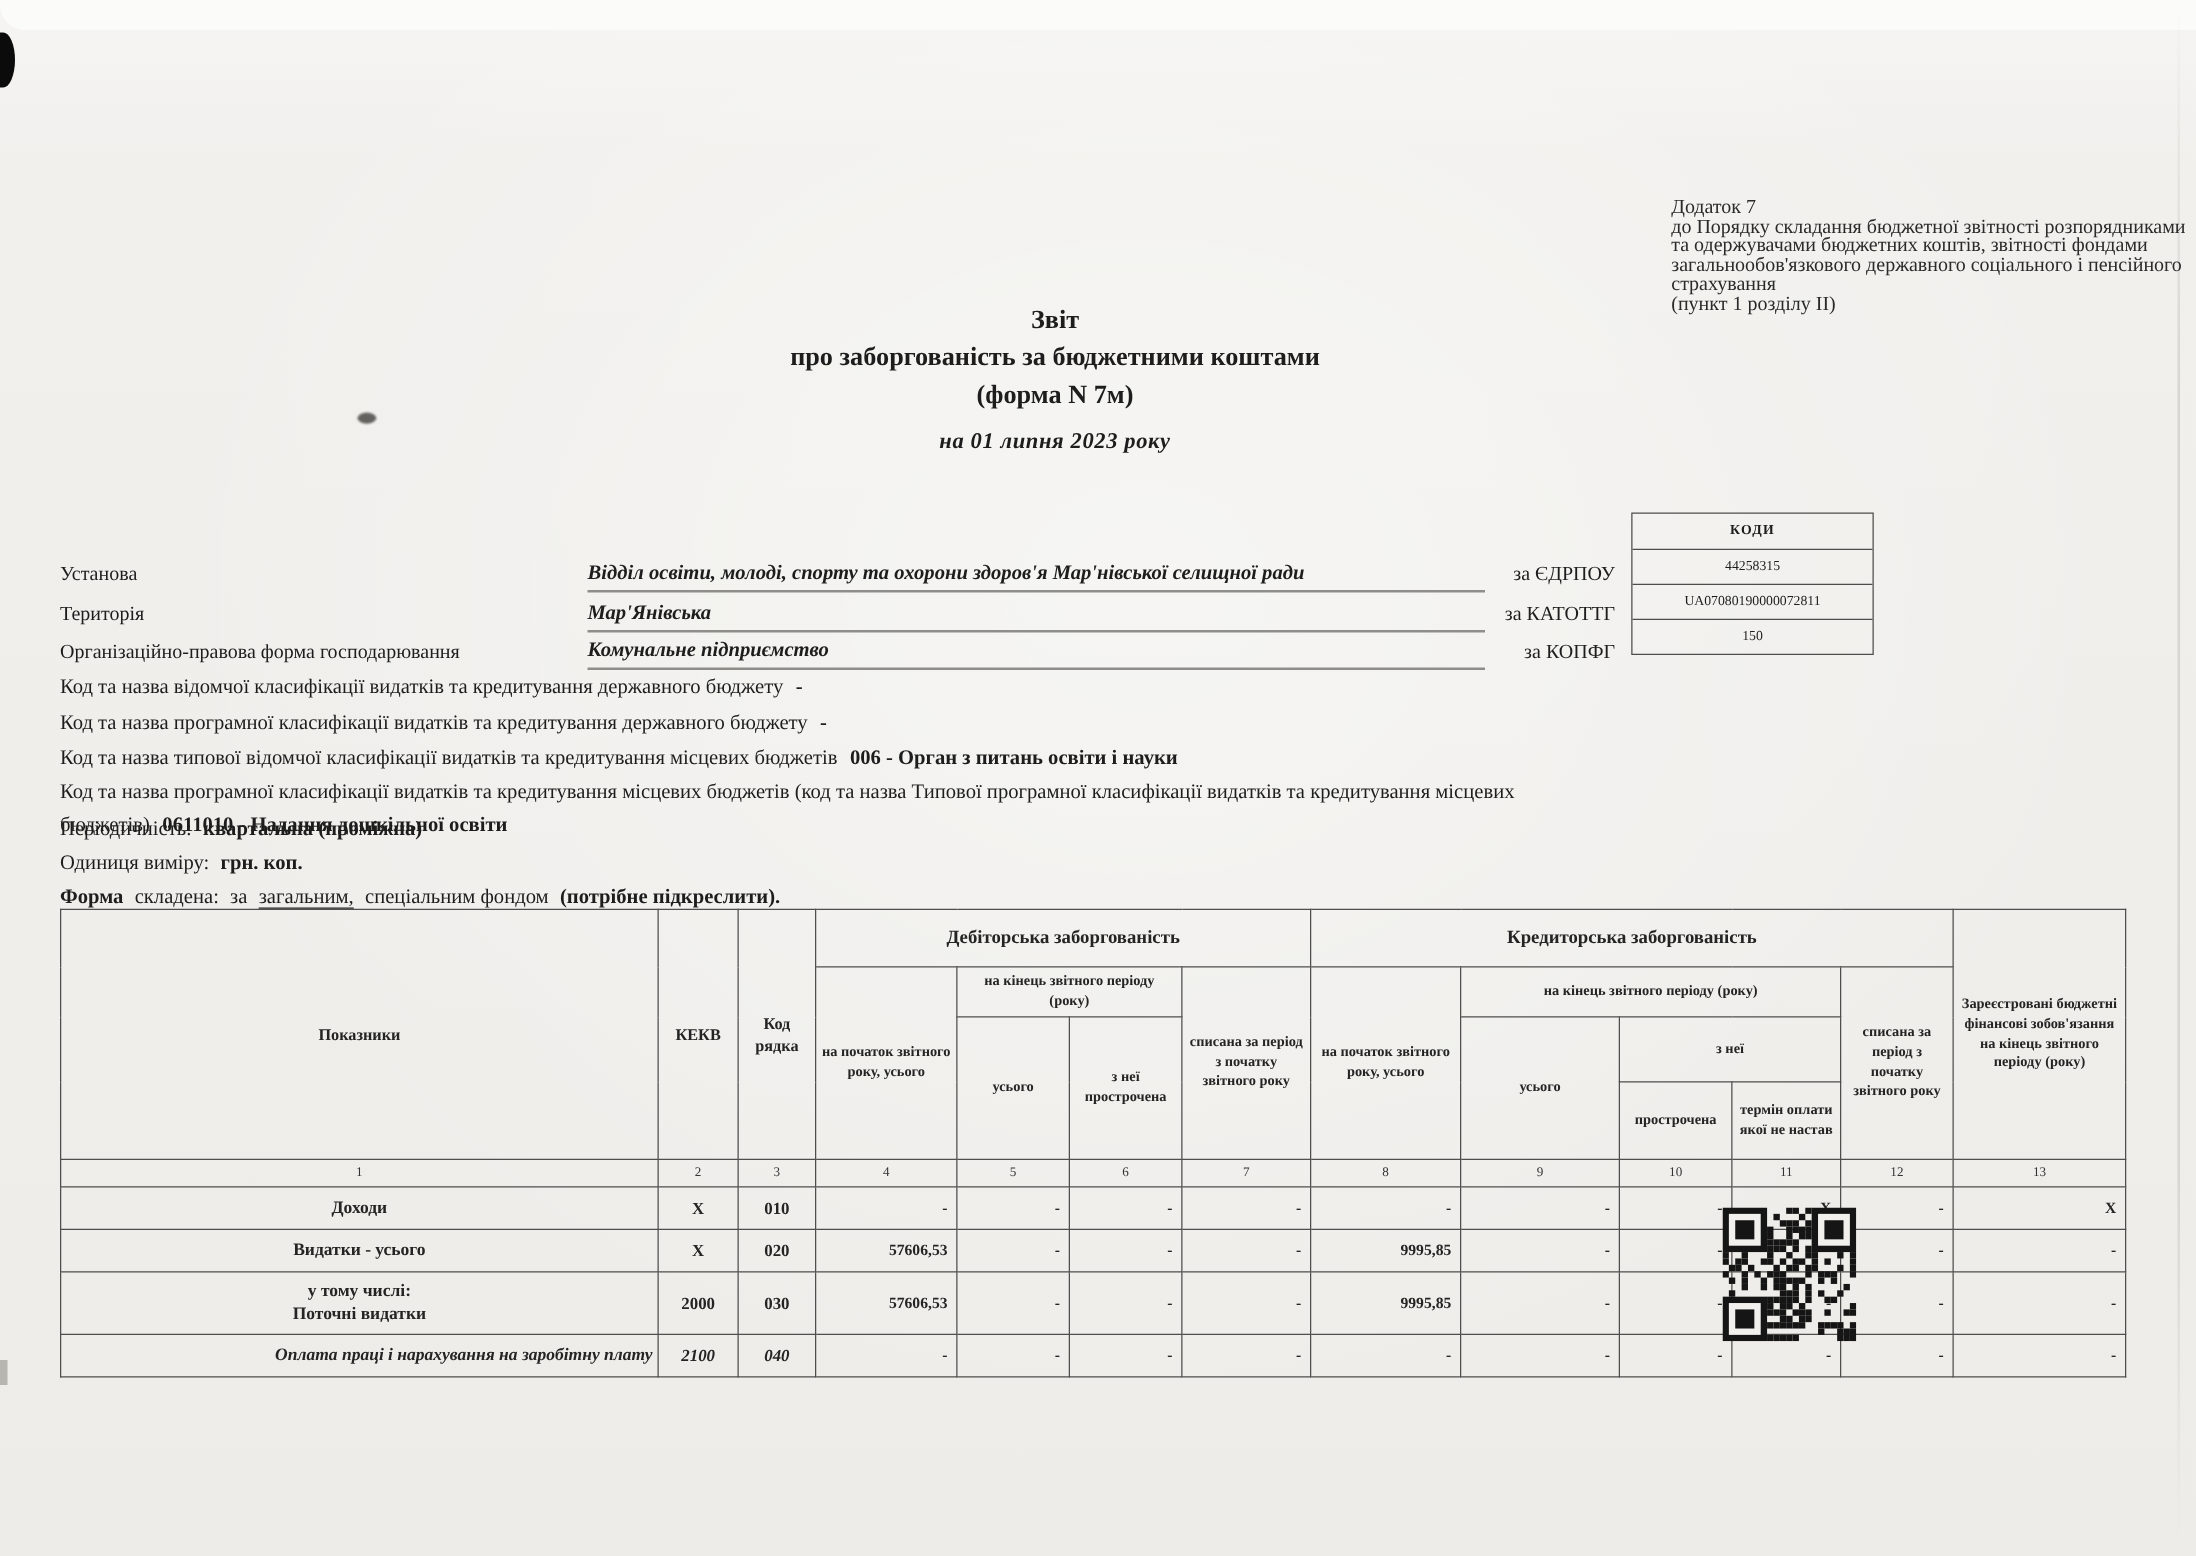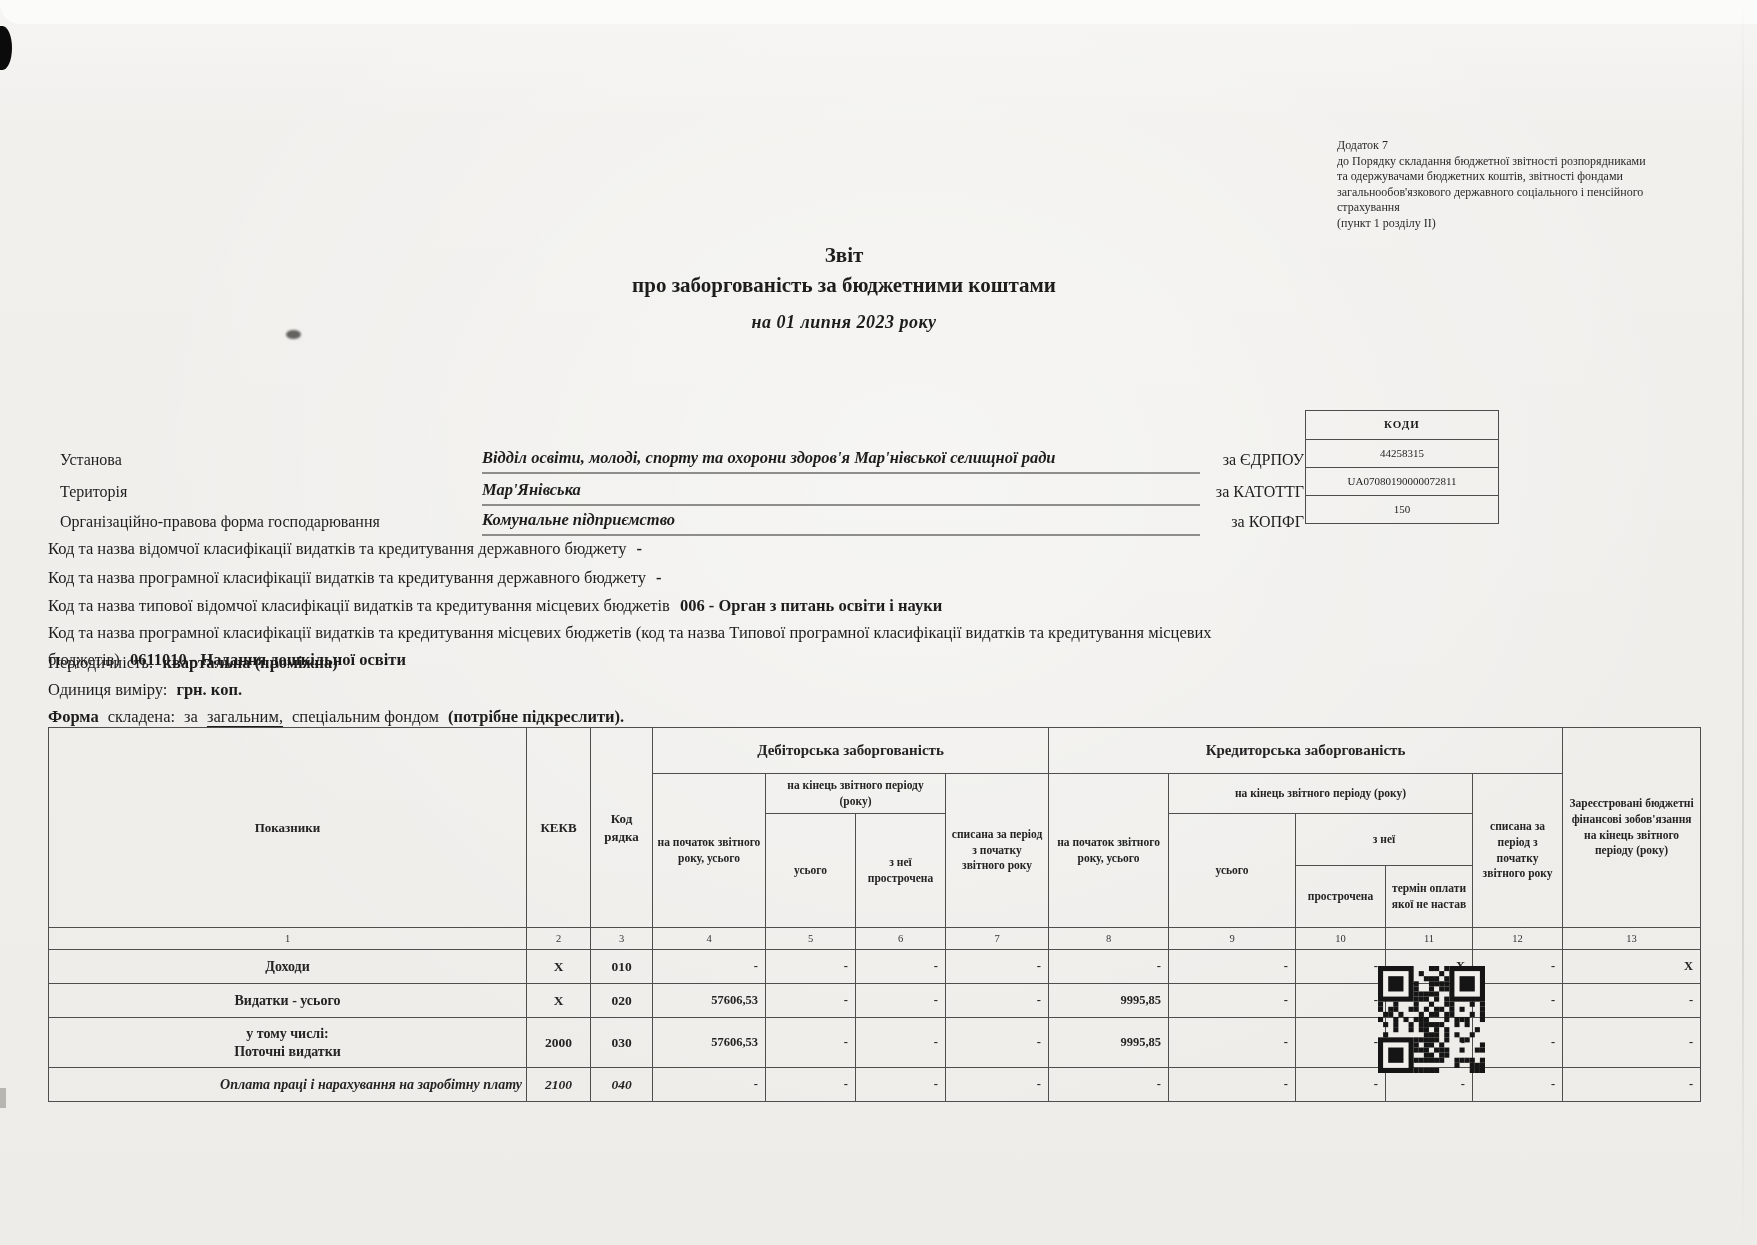--- a/index.html
+++ b/index.html
@@ -14,29 +14,29 @@
   .top-band { position:absolute; top:0; left:0; right:0; height:24px; background:#fbfbf9; border-radius:0 0 0 20px; }
   .corner-mark { position:absolute; left:-7px; top:26px; width:19px; height:44px; background:#0b0b0b; border-radius:0 60% 60% 0; }
   .edge-right { position:absolute; right:13px; top:0; bottom:0; width:2px;
     background:linear-gradient(180deg,transparent,#d8d6d2 25%,#d8d6d2 75%,transparent); }
   .speck1 { position:absolute; left:286px; top:330px; width:15px; height:9px; background:#4b4a47; border-radius:50%; filter:blur(1px); opacity:.85; }
   .speck2 { position:absolute; left:0; top:1088px; width:6px; height:20px; background:#a09e99; opacity:.7; }
 
   .abs { position:absolute; }
 
   
-  .annotation { left:1337px; top:138px; width:412px; font-size:12px; line-height:15.5px; color:#2a2a2a; }
+  .annotation { left:1337px; top:158px; width:412px; font-size:16px; line-height:15.5px; color:#2a2a2a; }
 
   
   .title-wrap { left:234px; top:240px; width:1220px; text-align:center; }
   .title-l { font-size:21px; font-weight:bold; line-height:30px; }
   .title-date { font-size:18px; font-weight:bold; font-style:italic; margin-top:12px; letter-spacing:.5px; }
 
   
-  .field-row { position:absolute; left:60px; width:1260px; height:32px; }
+  .field-row { position:absolute; left:48px; width:1260px; height:32px; }
   .f-label { position:absolute; left:0; top:7px; font-size:16px; white-space:nowrap; }
   .f-value { position:absolute; left:422px; top:0; width:718px; height:30px;
              border-bottom:2px solid #8f8d89; font-weight:bold; font-style:italic;
              font-size:16.5px; padding-top:4px; white-space:nowrap; }
   .f-code  { position:absolute; left:1092px; top:7px; width:152px; text-align:right; font-size:16px; white-space:nowrap; }
 
   
   .codes-box { left:1305px; top:410px; width:194px; border:1.6px solid #4e4d4b; }
   .codes-row { height:28px; line-height:27px; text-align:center; font-size:11px; border-top:1.4px solid #4e4d4b; white-space:nowrap; }
   .codes-row:first-child { border-top:none; font-weight:bold; letter-spacing:1px; }
@@ -87,20 +87,21 @@
     <div>до Порядку складання бюджетної звітності розпорядниками</div>
     <div>та одержувачами бюджетних коштів, звітності фондами</div>
     <div>загальнообов'язкового державного соціального і пенсійного</div>
     <div>страхування</div>
     <div>(пункт 1 розділу ІІ)</div>
   </div>
 
   <div class="abs title-wrap">
     <div class="title-l">Звіт</div>
     <div class="title-l">про заборгованість за бюджетними коштами</div>
+    <div class="title-l">(форма N 7м)</div>
     <div class="title-date">на  01  липня 2023 року</div>
   </div>
 
   <div class="abs codes-box">
     <div class="codes-row">КОДИ</div>
     <div class="codes-row">44258315</div>
     <div class="codes-row">UA07080190000072811</div>
     <div class="codes-row">150</div>
   </div>
 

